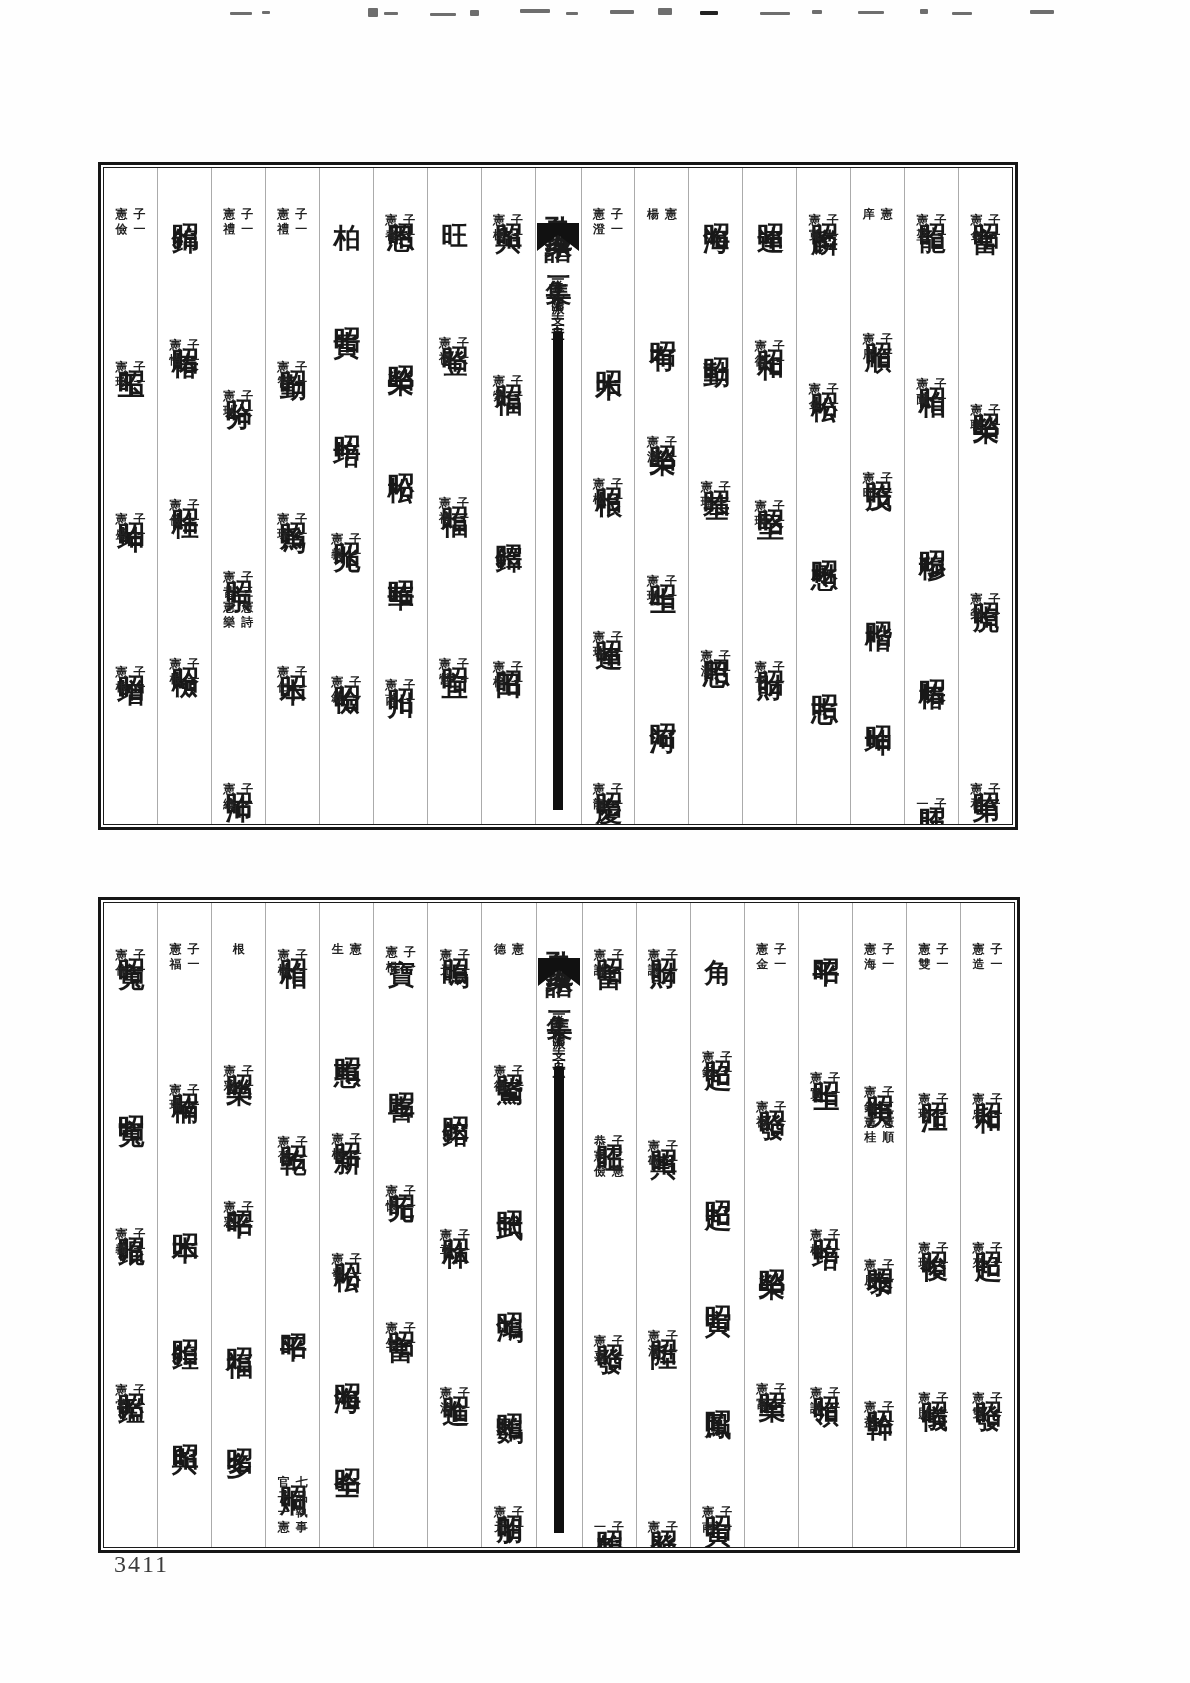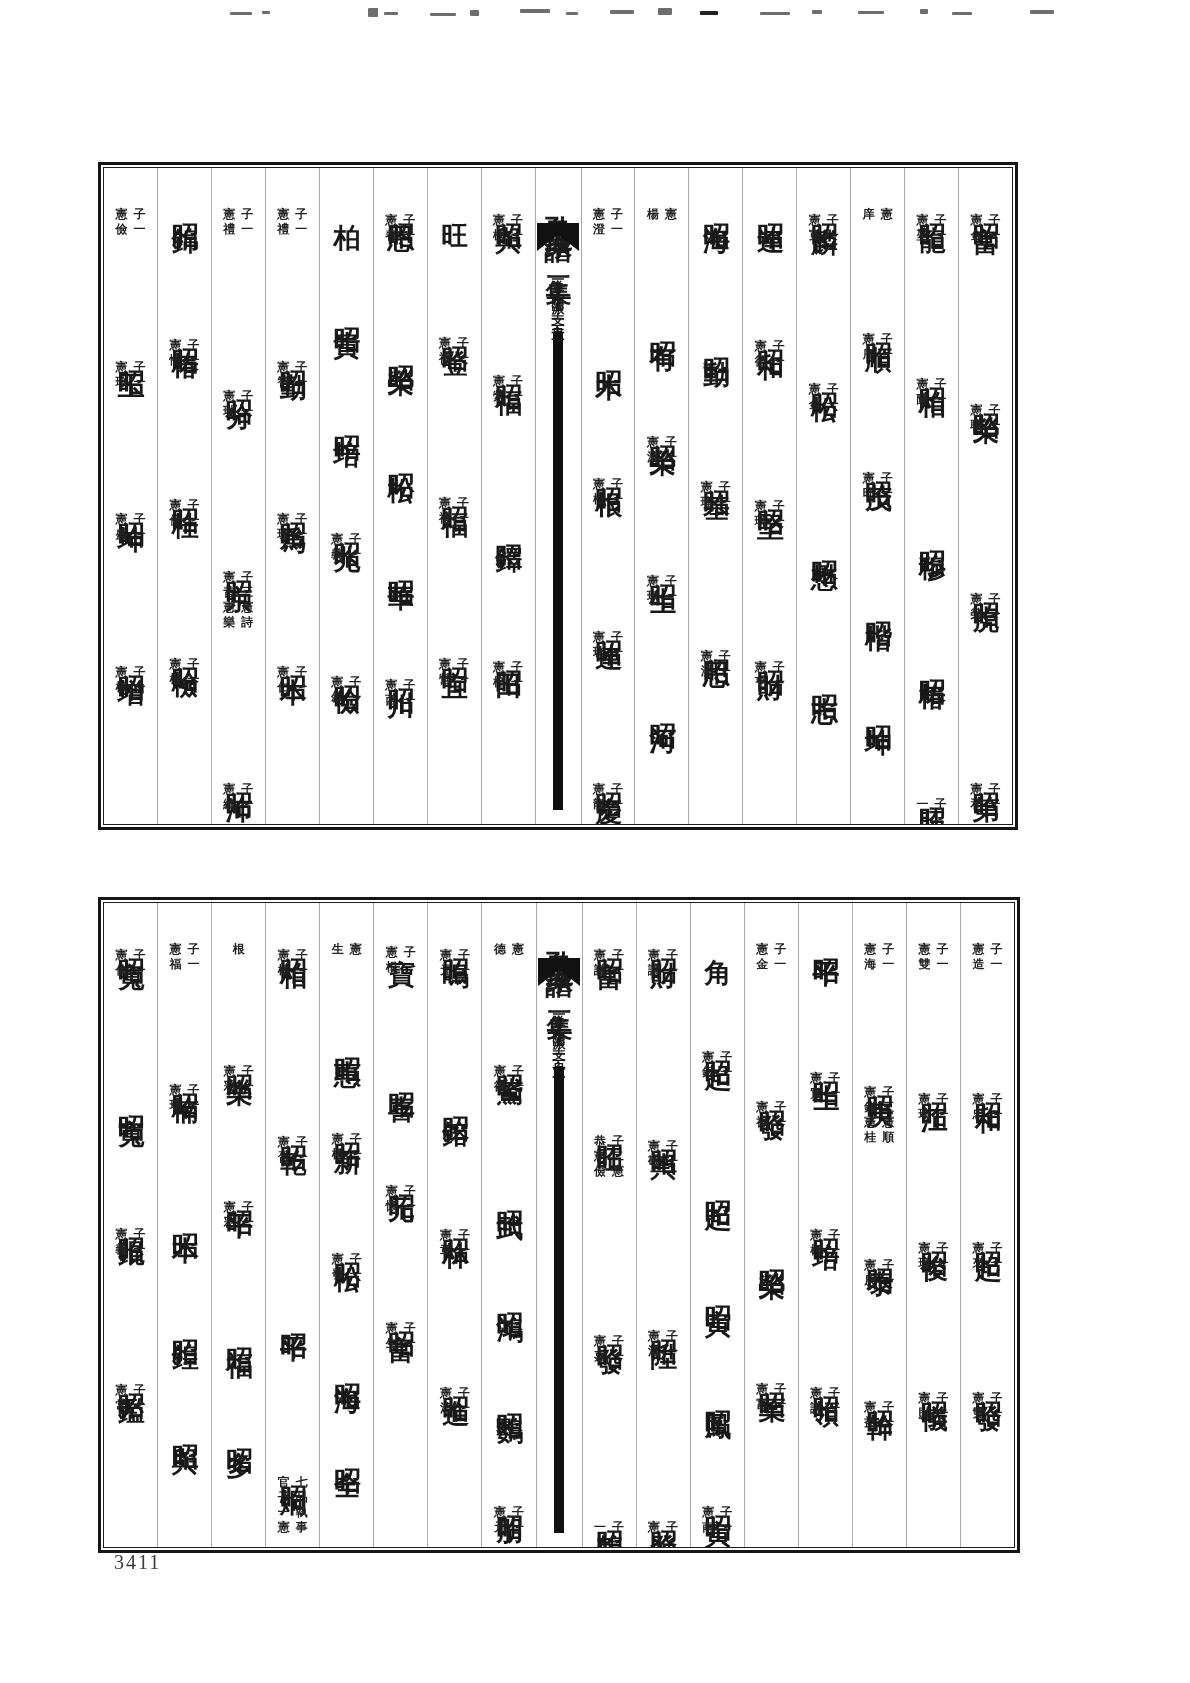--- a/index.html
+++ b/index.html
@@ -69,21 +69,21 @@
   .tsub .seg{
     writing-mode:vertical-rl;text-orientation:upright;
     font-size:13px;font-weight:bold;line-height:1;letter-spacing:2px;
     margin-top:8px;
   }
   .tbar{width:10px;background:#101010;flex:1 1 auto;margin-top:12px;min-height:60px;}
 
   
   #page-number{
     position:absolute;left:114px;top:1551px;
-    font-size:20px;letter-spacing:2px;color:#3c3c3c;
+    font-size:24px;letter-spacing:2px;color:#3c3c3c;
   }
   .artifact{position:absolute;background:#6e6e6e;border-radius:1px;}
 </style>
 </head>
 <body>
 
 <div class="artifact" style="left:230px;top:12px;width:22px;height:3px;"></div>
 <div class="artifact" style="left:262px;top:11px;width:8px;height:3px;"></div>
 <div class="artifact" style="left:368px;top:8px;width:10px;height:9px;"></div>
 <div class="artifact" style="left:384px;top:12px;width:14px;height:3px;"></div>

